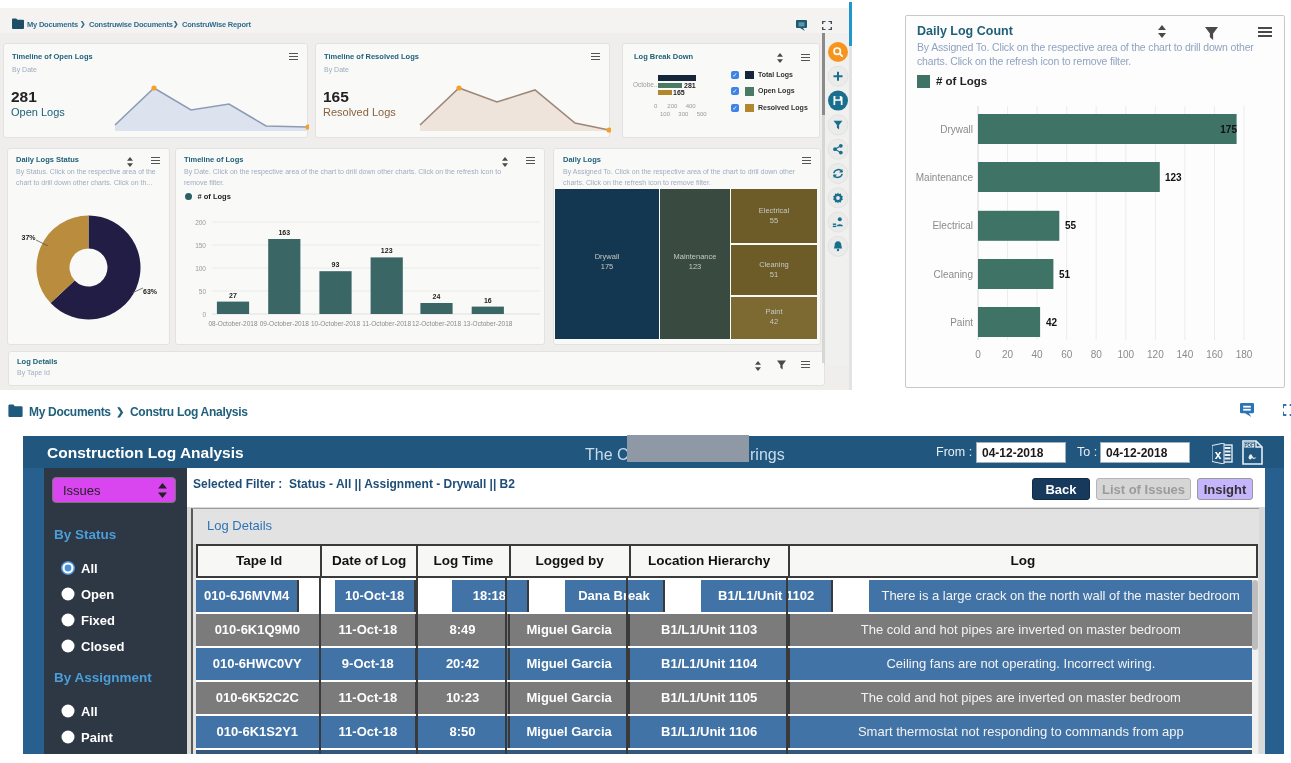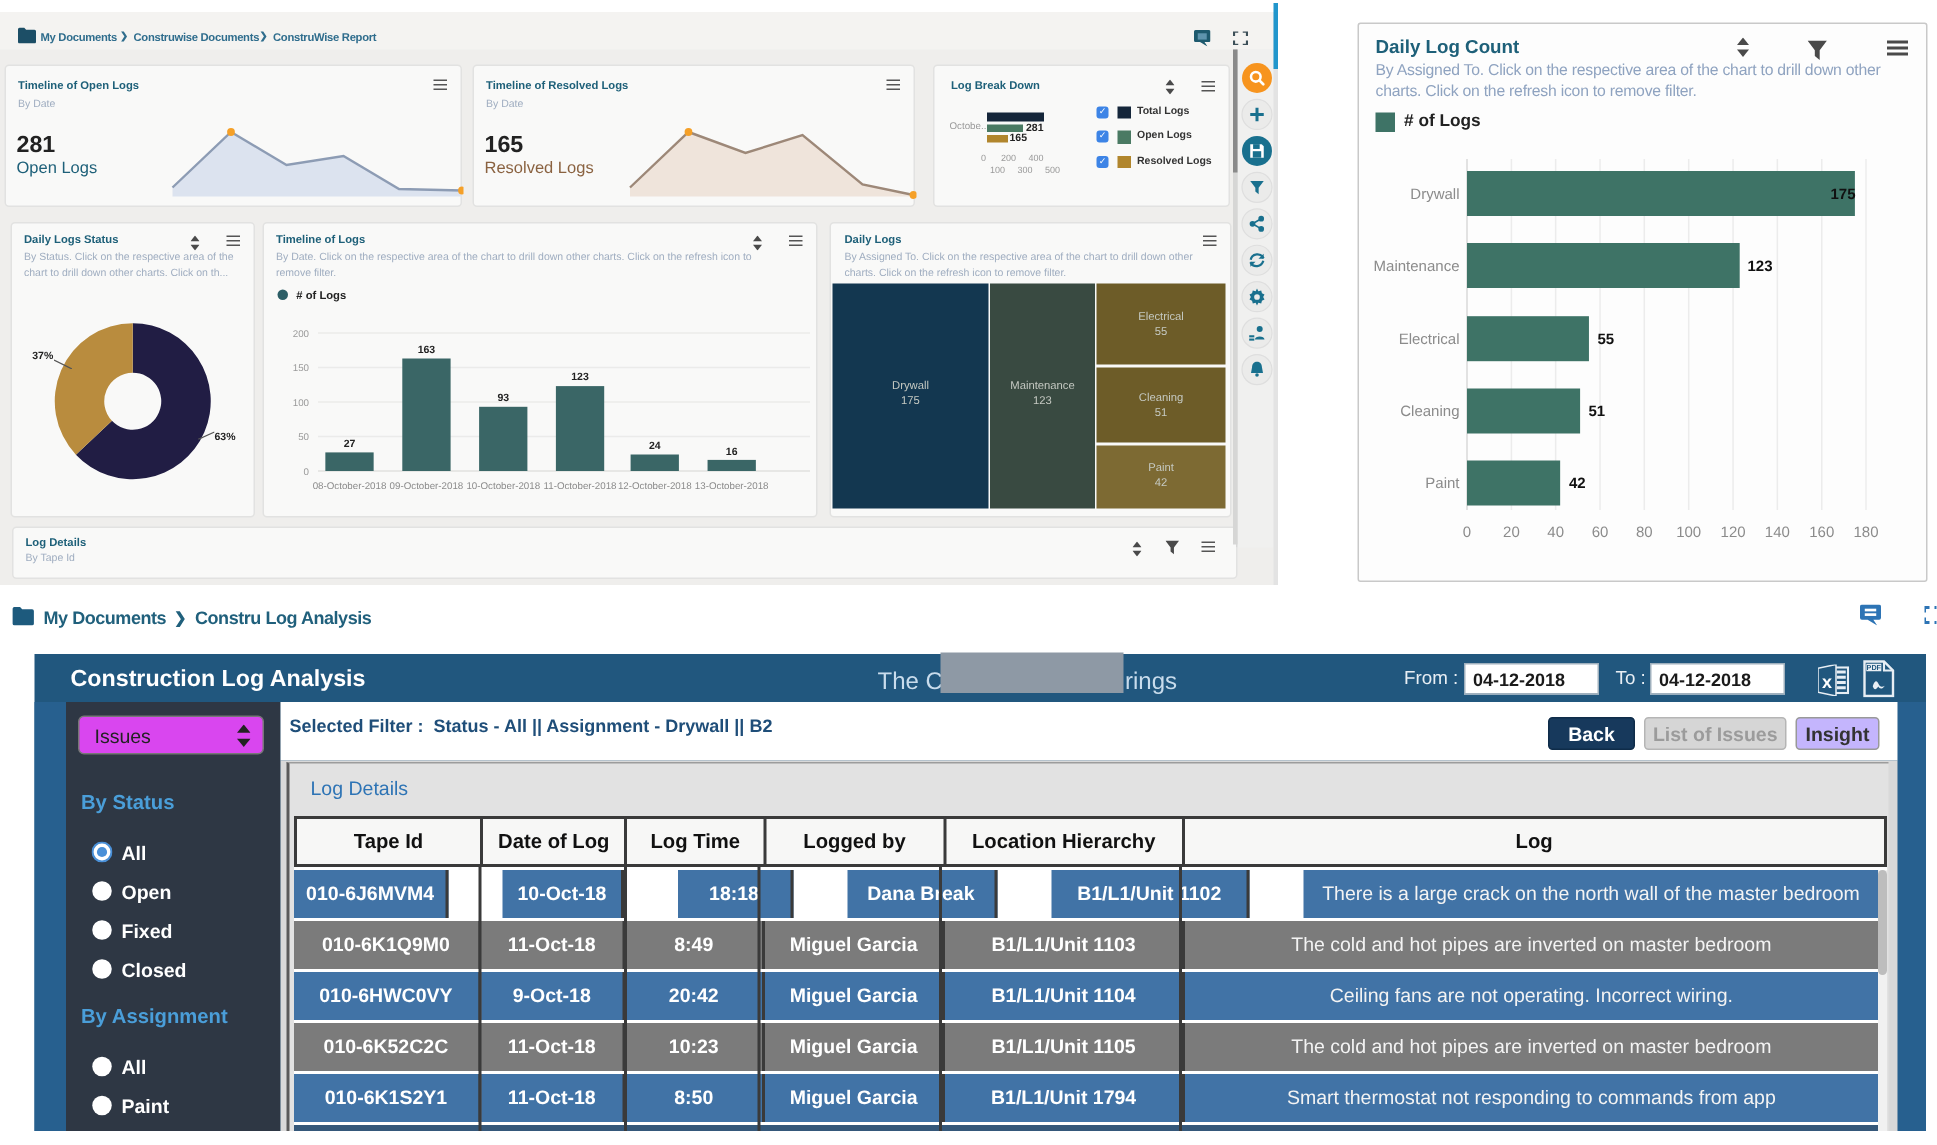--- a/index.html
+++ b/index.html
@@ -488,21 +488,21 @@
       <div class="c3 rgray">10:23</div>
       <div class="c4 rgray">Miguel Garcia</div>
       <div class="c5 rgray">B1/L1/Unit 1105</div>
       <div class="c6 rgray">The cold and hot pipes are inverted on master bedroom</div>
     </div>
 <div class="trow" style="top:716px;">
       <div class="c1 rblue">010-6K1S2Y1</div>
       <div class="c2 rblue">11-Oct-18</div>
       <div class="c3 rblue">8:50</div>
       <div class="c4 rblue">Miguel Garcia</div>
-      <div class="c5 rblue">B1/L1/Unit 1794</div>
+      <div class="c5 rblue">B1/L1/Unit 1106</div>
       <div class="c6 rblue">Smart thermostat not responding to commands from app</div>
     </div>
 <div class="abs" style="left:196px;top:750px;width:1056px;height:4px;background:#35587a;"></div>
 <div class="abs" style="left:319px;top:578px;width:2px;height:176px;background:#3a3a3a;"></div>
 <div class="abs" style="left:416px;top:578px;width:2px;height:176px;background:#3a3a3a;"></div>
 <div class="abs" style="left:505px;top:578px;width:2px;height:176px;background:#3a3a3a;"></div>
 <div class="abs" style="left:626px;top:578px;width:2px;height:176px;background:#3a3a3a;"></div>
 <div class="abs" style="left:786px;top:578px;width:2px;height:176px;background:#3a3a3a;"></div>
 <div class="abs" style="left:1252px;top:580px;width:6px;height:174px;background:#f1f1f1;"></div>
 <div class="abs" style="left:1252px;top:580px;width:6px;height:70px;background:#bdbdbd;border-radius:3px;"></div>

